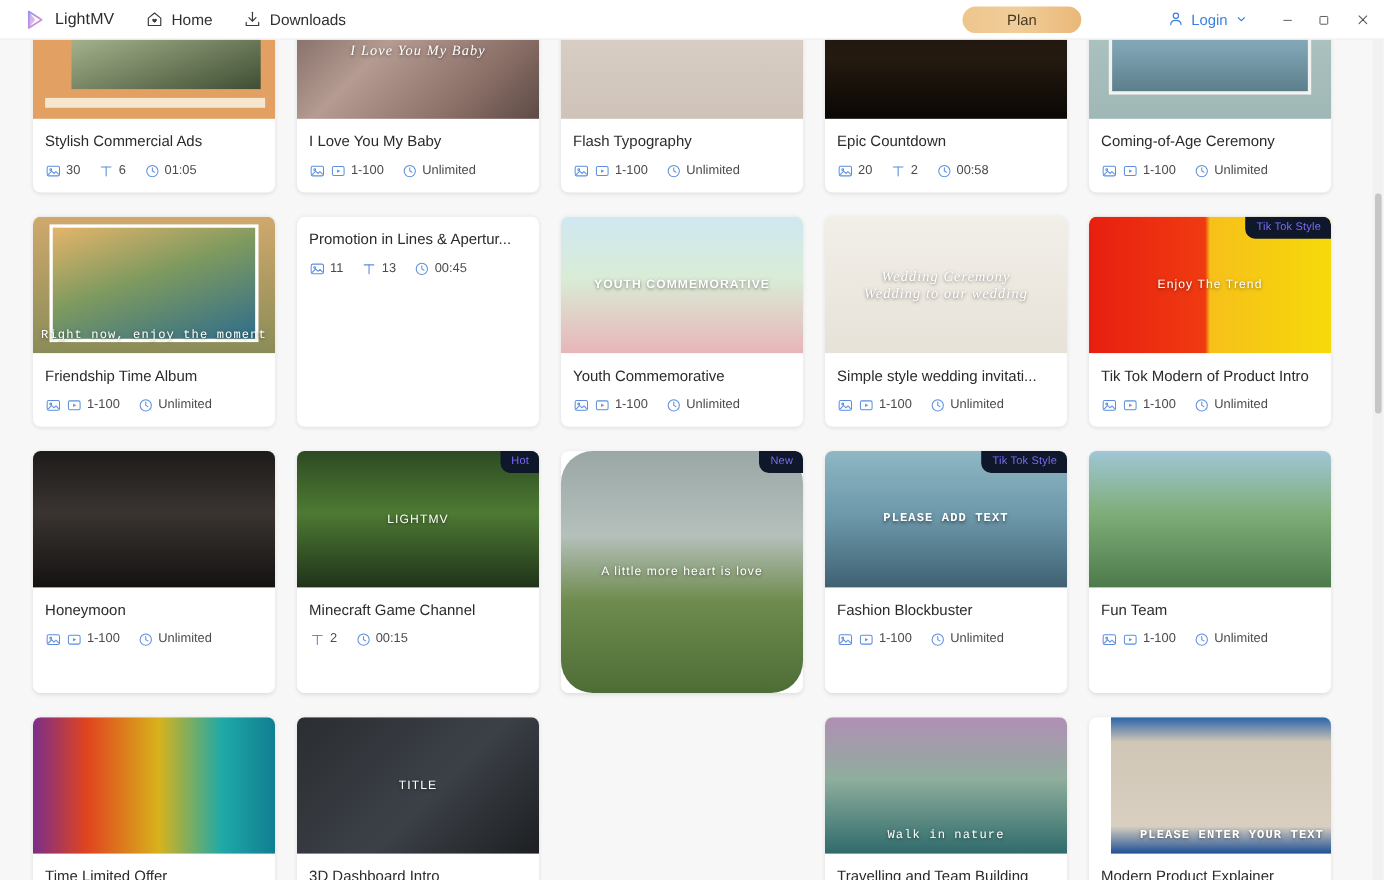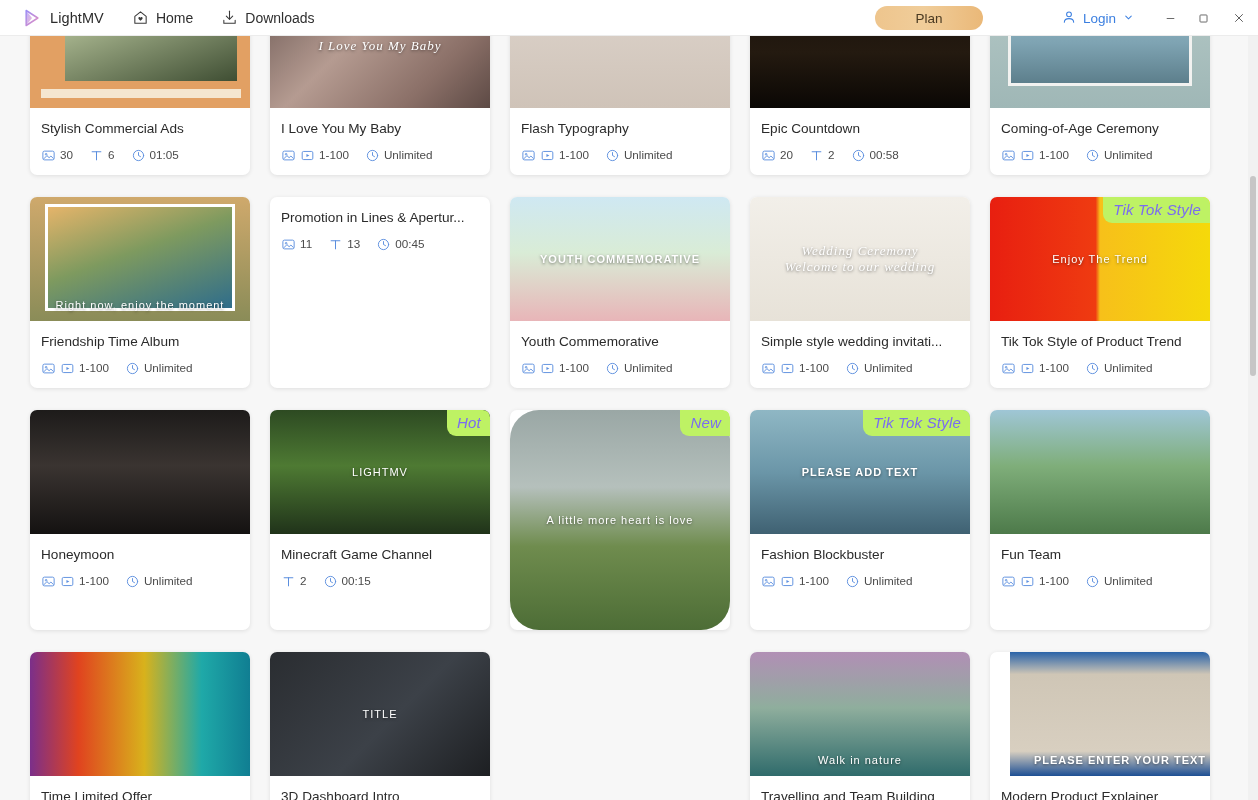--- a/index.html
+++ b/index.html
@@ -112,30 +112,29 @@
     margin-bottom: 12px;
   }
   .meta { display: flex; align-items: center; gap: 5px; font-size: 11.7px; color: #4b4b4b; }
   .meta .grp { display: flex; align-items: flex-start; gap: 4px; margin-right: 11px; }
   .meta .grp:last-child { margin-right: 0; }
   .meta svg { display: block; }
 
   .badge {
     position: absolute;
     top: 0; right: 0;
-    background: #bef264;
+    background: #0f172a;
     color: #7a6cf0;
-    font-size: 15px;
+    font-size: 10px;
     padding: 4px 9px 5px 10px;
     border-bottom-left-radius: 9px;
     border-top-right-radius: 7px;
     letter-spacing: .2px;
     z-index: 4;
     white-space: nowrap;
-    font-style: italic;
   }
 
   
   .card-tall { flex: 0 0 220px; width: 220px; }
   .card-tall .thumb { height: 100%; }
 
   
   .scrollbar {
     position: absolute; right: 0; top: 0; width: 10px; height: 100%;
     background: #f1f1f1;
@@ -162,33 +161,33 @@
   .t-friend { background: linear-gradient(180deg,#cfa96c 0%, #8a8c58 100%); }
   .t-friend .inner { position:absolute; left:7%; right:7%; top:6%; bottom:8%;
       background: linear-gradient(160deg,#e5b46a 0%, #7e9a5f 45%, #2f6d8b 100%); border:3px solid #fff; }
   .t-promo { background: linear-gradient(180deg,#cfe3ef 0%, #9fc0d6 55%, #5d7f97 100%); }
   .t-youth { background: linear-gradient(180deg,#cfe8f2 0%, #d9ecd6 45%, #e8b5b8 100%); }
   .t-wed { background: linear-gradient(180deg,#f2efe9 0%, #e7e2d8 100%); }
   .t-tik { background: linear-gradient(90deg,#e81f10 0%, #ef3b11 48%, #f7c01a 50%, #f5d90a 100%); }
   .t-honey { background: linear-gradient(180deg,#1d1b1a 0%, #3a3431 45%, #141211 100%); }
   .t-mine { background: linear-gradient(180deg,#2d4a22 0%, #4e7a33 45%, #20331a 100%); }
   .t-little { background: linear-gradient(180deg,#9aa7a5 0%, #b5c0bc 35%, #6f8c4e 62%, #4d6d36 100%); border-radius: 29px; }
-  .t-fashion { background: linear-gradient(180deg,#8fb7c4 0%, #6b96a8 50%, #3f6172 100%); }
+  .t-fashion { background: linear-gradient(180deg,#8fb7c4 0%, #6b96a8 50%, #3f6172 100%); font-family: Liberation Mono, monospace; }
   .t-fun { background: linear-gradient(180deg,#9fc6d6 0%, #7fae7a 45%, #4d7a4a 100%); }
   .t-time { background: linear-gradient(90deg,#7b2f8a 0%, #e0431f 22%, #d8b21c 52%, #1fa9a8 78%, #107e92 100%); }
   .t-3d { background: linear-gradient(135deg,#2a2d31 0%, #3c4148 55%, #1d1f22 100%); }
   .t-travel { background: linear-gradient(180deg,#b18fb5 0%, #8fae9d 45%, #2f6b6b 100%); }
   .t-modern { background: linear-gradient(180deg,#2a63a8 0%, #cfc6b6 18%, #d8cfc0 80%, #1d4f94 100%); margin-left: 20px; }
 
   .ovtext { color:#fff; font-size:11px; letter-spacing:1px; text-shadow:0 1px 3px rgba(0,0,0,.5); }
   .ovtext.small { font-size:9px; }
   .ovtext.script { font-family:"Liberation Serif", serif; font-style:italic; font-size:13px; }
   .ovtext.caps { text-transform:uppercase; font-weight:bold; }
 
-  .pos-b { align-items: flex-end !important; padding-bottom: 10px; }
+  .pos-b { align-items: flex-end !important; padding-bottom: 10px; font-family: Liberation Mono, monospace; }
   .pos-t { align-items: flex-start !important; padding-top: 10px; }
 </style>
 </head>
 <body>
 
 <div class="titlebar">
 
   <div class="brand">
     <span>
       <svg class="brand-logo" viewBox="0 0 24 24">
@@ -575,21 +574,21 @@
                 </span>
                 <span>Unlimited</span>
               </span>
             </div>
      </div>
     </div>
         <div class="card">
 
       <div class="thumb t-wed">
             <div class="ov ">
-        <span class="ovtext script">Wedding Ceremony<br><span class="ovtext small script">Welcome to our wedding</span></span>
+        <span class="ovtext script">Wedding Ceremony<br><span class="ovtext small script">Wedding to our wedding</span></span>
       </div>
           </div>
       <div class="card-body">
        <div class="card-title">Simple style wedding invitati...</div>
        <div class="meta">
               <span class="grp">
                 <span>
                   <svg width="15" height="15" viewBox="0 0 24 24" fill="none" stroke="#5b8ede" stroke-width="1.5">
                     <rect x="3" y="5" width="18" height="14" rx="2.5"></rect>
                     <circle cx="8.2" cy="10" r="1.3"></circle>
@@ -617,21 +616,21 @@
      </div>
     </div>
         <div class="card">
       <div class="badge">Tik Tok Style</div>
       <div class="thumb t-tik">
             <div class="ov ">
         <span class="ovtext">Enjoy The Trend</span>
       </div>
           </div>
       <div class="card-body">
-       <div class="card-title">Tik Tok Style of Product Trend</div>
+       <div class="card-title">Tik Tok Modern of Product Intro</div>
        <div class="meta">
               <span class="grp">
                 <span>
                   <svg width="15" height="15" viewBox="0 0 24 24" fill="none" stroke="#5b8ede" stroke-width="1.5">
                     <rect x="3" y="5" width="18" height="14" rx="2.5"></rect>
                     <circle cx="8.2" cy="10" r="1.3"></circle>
                     <path d="M4.2 17.5 L9.5 12.2 L13 15.5 L15.8 12.8 L20 17"></path>
                   </svg>
                 </span>
                 <span>

